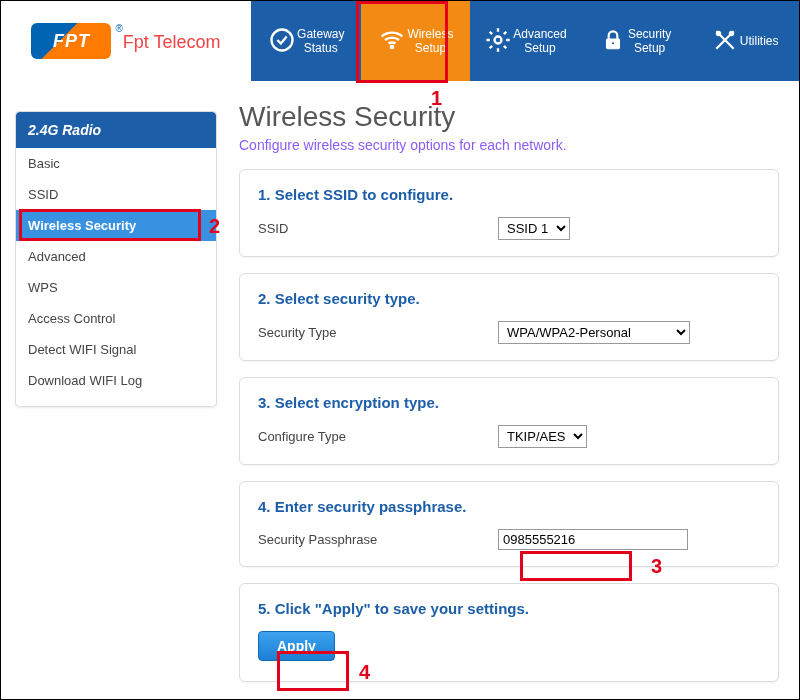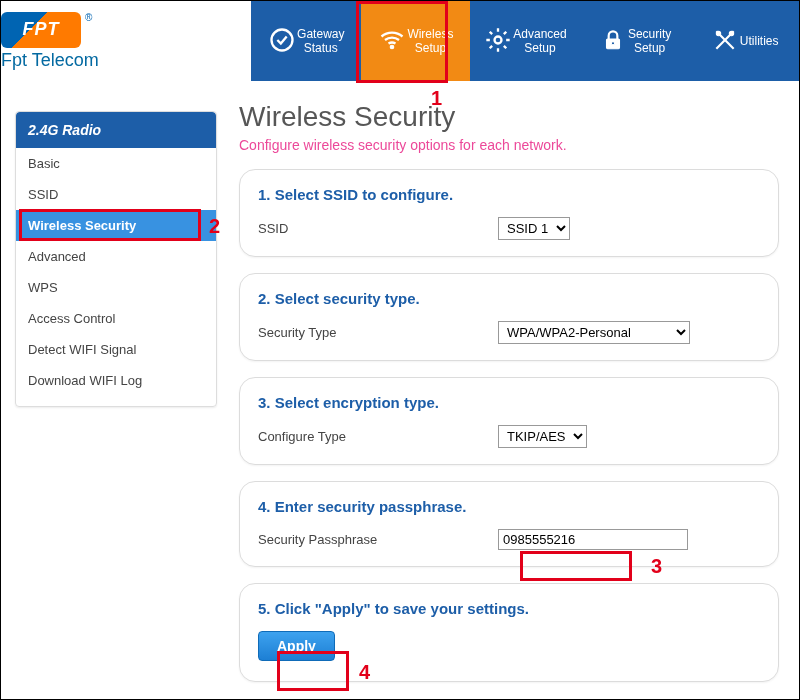--- a/index.html
+++ b/index.html
@@ -14,22 +14,22 @@
   }
   .header {
     display: flex;
     align-items: stretch;
     height: 80px;
   }
   .logo-area {
     width: 250px;
     background: #fff;
     display: flex;
-    flex-direction: column;
-    align-items: flex-start;
+    flex-direction: row;
+    align-items: center;
     justify-content: center;
     padding: 6px 0;
   }
   .logo-mark {
     width: 80px;
     height: 36px;
     background: linear-gradient(135deg, #0064b2 40%, #ff7a00 40%);
     border-radius: 6px;
     position: relative;
     display: flex;
@@ -43,21 +43,21 @@
     font-size: 18px;
     letter-spacing: 1px;
   }
   .logo-reg {
     color: #0064b2;
     font-size: 10px;
     vertical-align: top;
     margin-left: 4px;
   }
   .logo-text {
-    color: #0369a1;
+    color: #ef4444;
     font-size: 18px;
     margin-top: 2px;
   }
   .topnav {
     flex: 1;
     background: #1d5ea8;
     display: flex;
   }
   .topnav-item {
     flex: 1;
@@ -127,27 +127,27 @@
     overflow-y: auto;
   }
   .page-title {
     font-size: 28px;
     color: #565656;
     font-weight: 300;
     margin-bottom: 4px;
   }
   .page-subtitle {
     font-size: 14px;
-    color: #ec4899;
+    color: #8b5cf6;
     margin-bottom: 16px;
   }
   .panel {
     background: #fff;
     border: 1px solid #dcdcdc;
-    border-radius: 16px;
+    border-radius: 6px;
     box-shadow: 0 1px 2px rgba(0,0,0,0.05);
     padding: 16px 18px;
     margin-bottom: 16px;
   }
   .panel-title {
     color: #1d5ea8;
     font-weight: bold;
     font-size: 15px;
     margin-bottom: 14px;
   }

